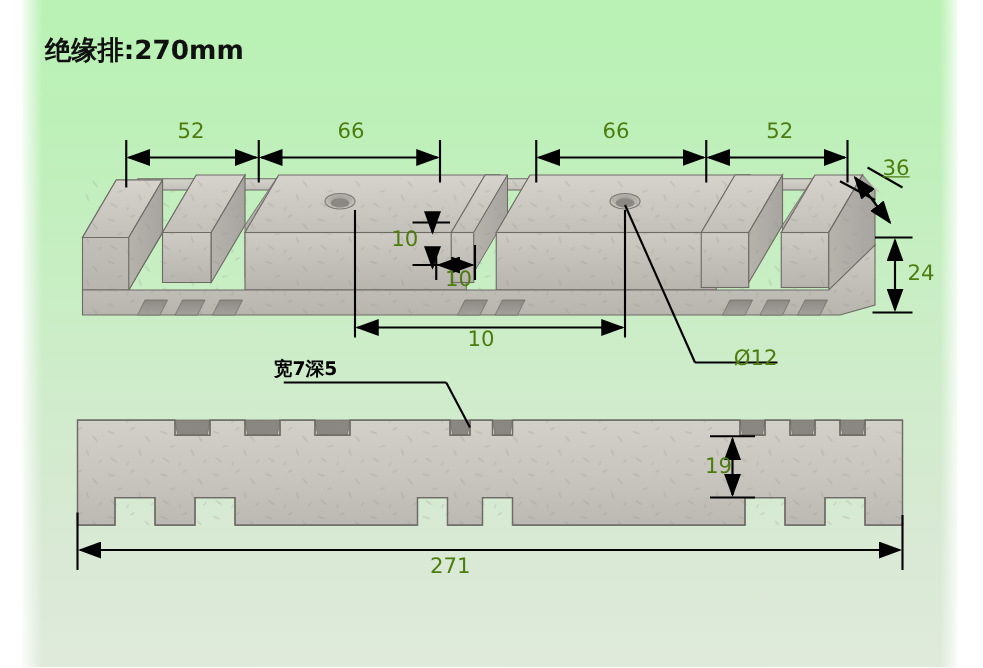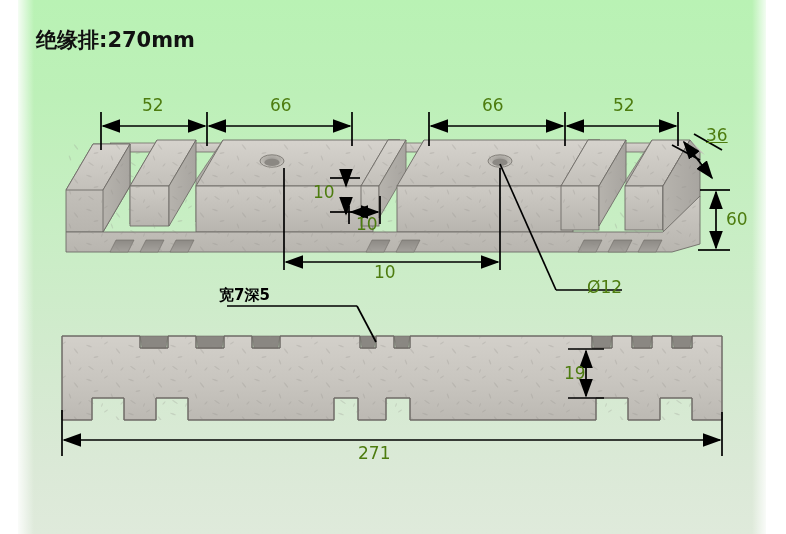--- a/index.html
+++ b/index.html
@@ -343,28 +343,28 @@
   <div class="bg-fade-right"></div>
 
   <div class="title">绝缘排:270mm</div>
 
   <div class="dim" style="left:142px; top:95px;">52</div>
   <div class="dim" style="left:270px; top:95px;">66</div>
   <div class="dim" style="left:482px; top:95px;">66</div>
   <div class="dim" style="left:613px; top:95px;">52</div>
 
   <div class="dim" style="left:706px; top:125px;text-decoration:underline;">36</div>
-  <div class="dim" style="left:726px; top:209px;">60</div>
+  <div class="dim" style="left:726px; top:209px;">24</div>
 
   <div class="dim" style="left:313px; top:182px;">10</div>
   <div class="dim" style="left:356px; top:214px;">10</div>
 
   <div class="dim" style="left:374px; top:262px;">10</div>
 
   <div class="dim" style="left:570px; top:277px;margin-left:17px;">Ø12</div>
 
   <div class="dim-cjk" style="left:219px; top:286px;">宽7深5</div>
 
   <div class="dim" style="left:564px; top:363px;text-align:center;">19</div>
 
-  <div class="dim" style="left:358px; top:443px;text-align:center;">271</div>
+  <div class="dim" style="left:344px; top:443px;text-align:center;">271</div>
 
 </div>
 
 </body></html>

